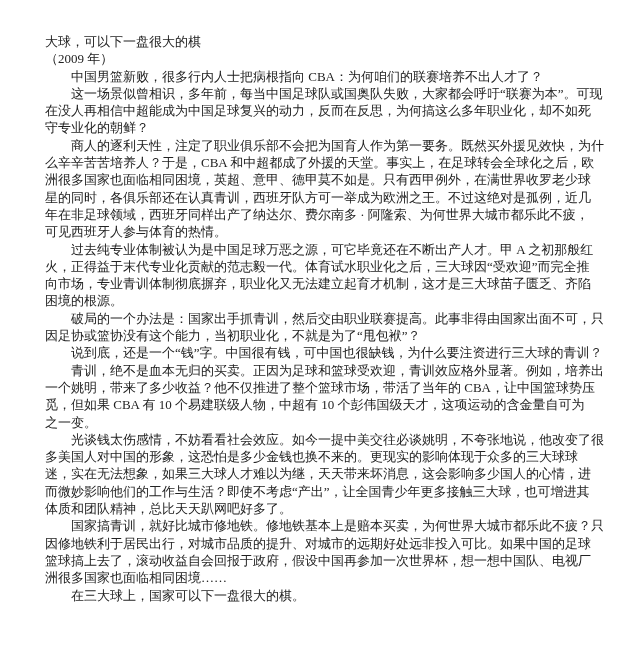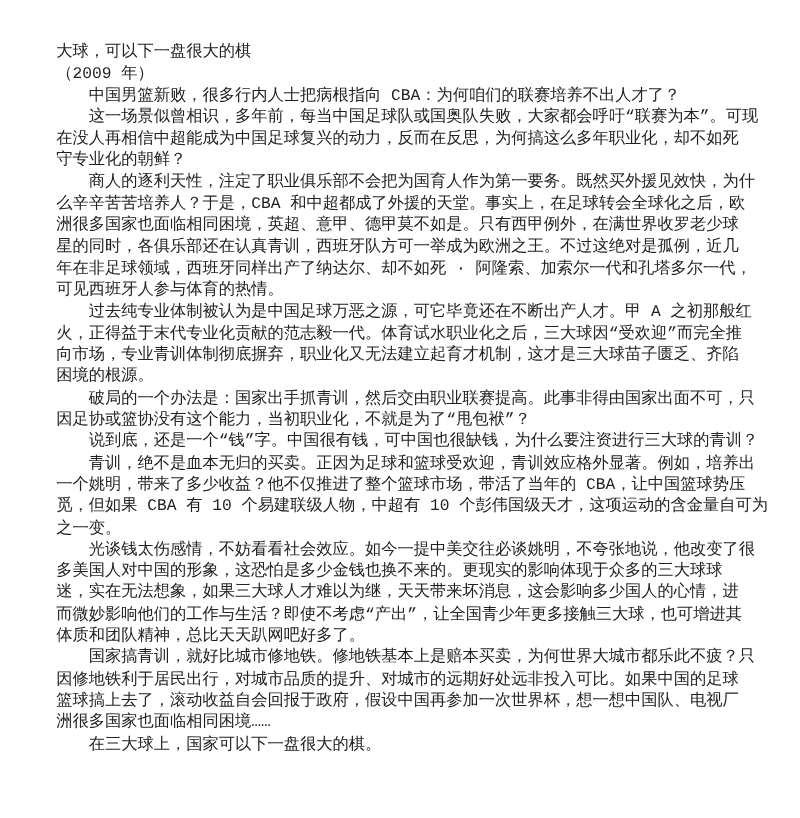--- a/index.html
+++ b/index.html
@@ -13,21 +13,21 @@
     width: 640px;
     height: 654px;
     background: #ffffff;
     position: relative;
   }
   .content {
     position: absolute;
     top: 33px;
     left: 45px;
     width: 558px;
-    font-family: Liberation Mono, monospace;
+    font-family: Liberation Serif, serif;
     font-size: 13px;
     line-height: 17.3px;
     color: #222222;
     letter-spacing: 0;
   }
   .line {
     white-space: nowrap;
     height: 17.3px;
     overflow: visible;
   }
@@ -44,21 +44,21 @@
     <div class="line">（2009 年）</div>
     <div id="article-body">
         <div class="line indent">中国男篮新败，很多行内人士把病根指向 CBA：为何咱们的联赛培养不出人才了？</div>
         <div class="line indent">这一场景似曾相识，多年前，每当中国足球队或国奥队失败，大家都会呼吁“联赛为本”。可现</div>
         <div class="line">在没人再相信中超能成为中国足球复兴的动力，反而在反思，为何搞这么多年职业化，却不如死</div>
         <div class="line">守专业化的朝鲜？</div>
         <div class="line indent">商人的逐利天性，注定了职业俱乐部不会把为国育人作为第一要务。既然买外援见效快，为什</div>
         <div class="line">么辛辛苦苦培养人？于是，CBA 和中超都成了外援的天堂。事实上，在足球转会全球化之后，欧</div>
         <div class="line">洲很多国家也面临相同困境，英超、意甲、德甲莫不如是。只有西甲例外，在满世界收罗老少球</div>
         <div class="line">星的同时，各俱乐部还在认真青训，西班牙队方可一举成为欧洲之王。不过这绝对是孤例，近几</div>
-        <div class="line">年在非足球领域，西班牙同样出产了纳达尔、却不如死 · 阿隆索、加索尔一代和孔塔多尔一代，</div>
+        <div class="line">年在非足球领域，西班牙同样出产了纳达尔、费尔南多 · 阿隆索、为何世界大城市都乐此不疲，</div>
         <div class="line">可见西班牙人参与体育的热情。</div>
         <div class="line indent">过去纯专业体制被认为是中国足球万恶之源，可它毕竟还在不断出产人才。甲 A 之初那般红</div>
         <div class="line">火，正得益于末代专业化贡献的范志毅一代。体育试水职业化之后，三大球因“受欢迎”而完全推</div>
         <div class="line">向市场，专业青训体制彻底摒弃，职业化又无法建立起育才机制，这才是三大球苗子匮乏、齐陷</div>
         <div class="line">困境的根源。</div>
         <div class="line indent">破局的一个办法是：国家出手抓青训，然后交由职业联赛提高。此事非得由国家出面不可，只</div>
         <div class="line">因足协或篮协没有这个能力，当初职业化，不就是为了“甩包袱”？</div>
         <div class="line indent">说到底，还是一个“钱”字。中国很有钱，可中国也很缺钱，为什么要注资进行三大球的青训？</div>
         <div class="line indent">青训，绝不是血本无归的买卖。正因为足球和篮球受欢迎，青训效应格外显著。例如，培养出</div>
         <div class="line">一个姚明，带来了多少收益？他不仅推进了整个篮球市场，带活了当年的 CBA，让中国篮球势压</div>

